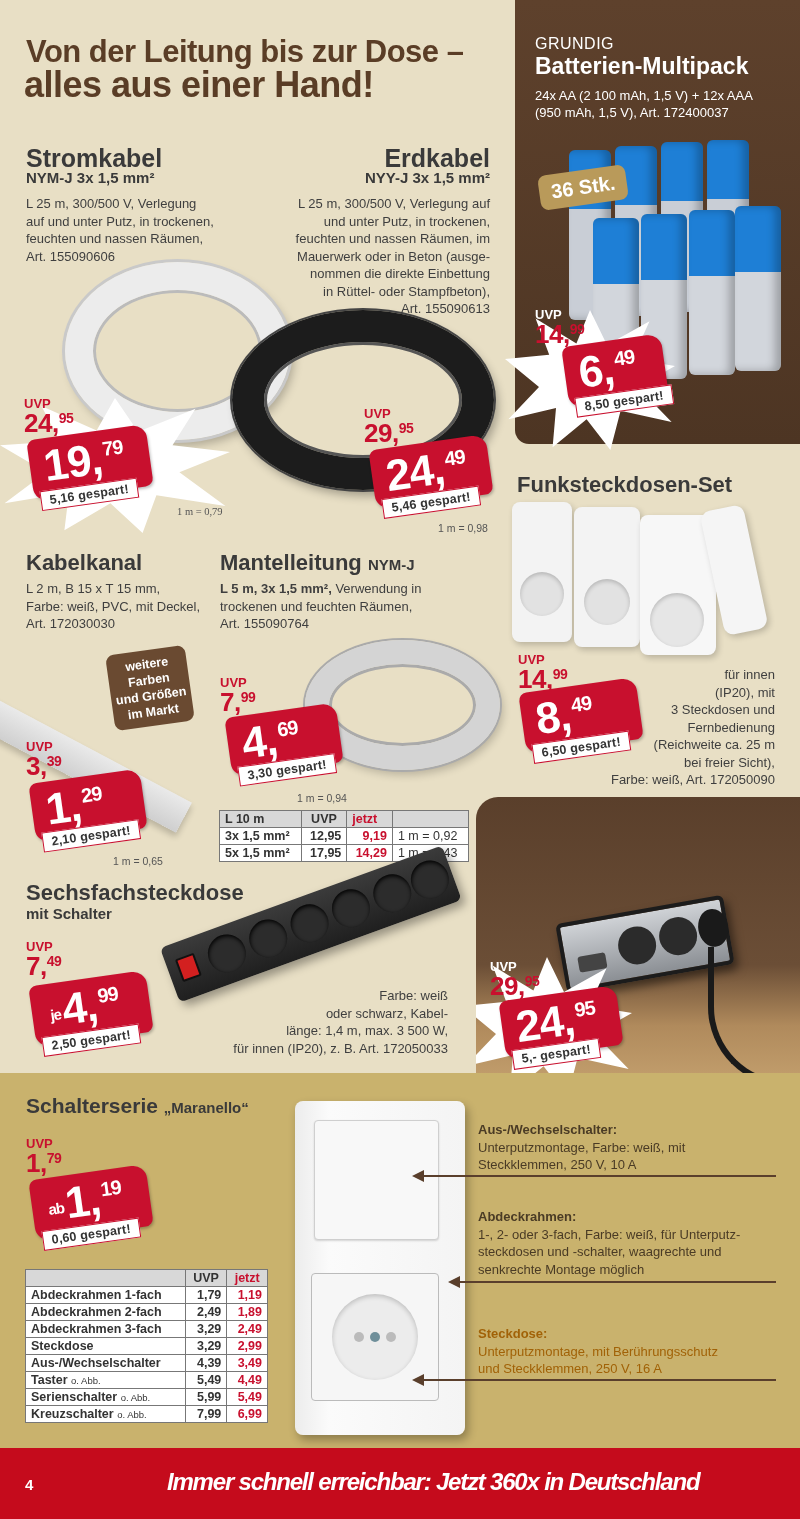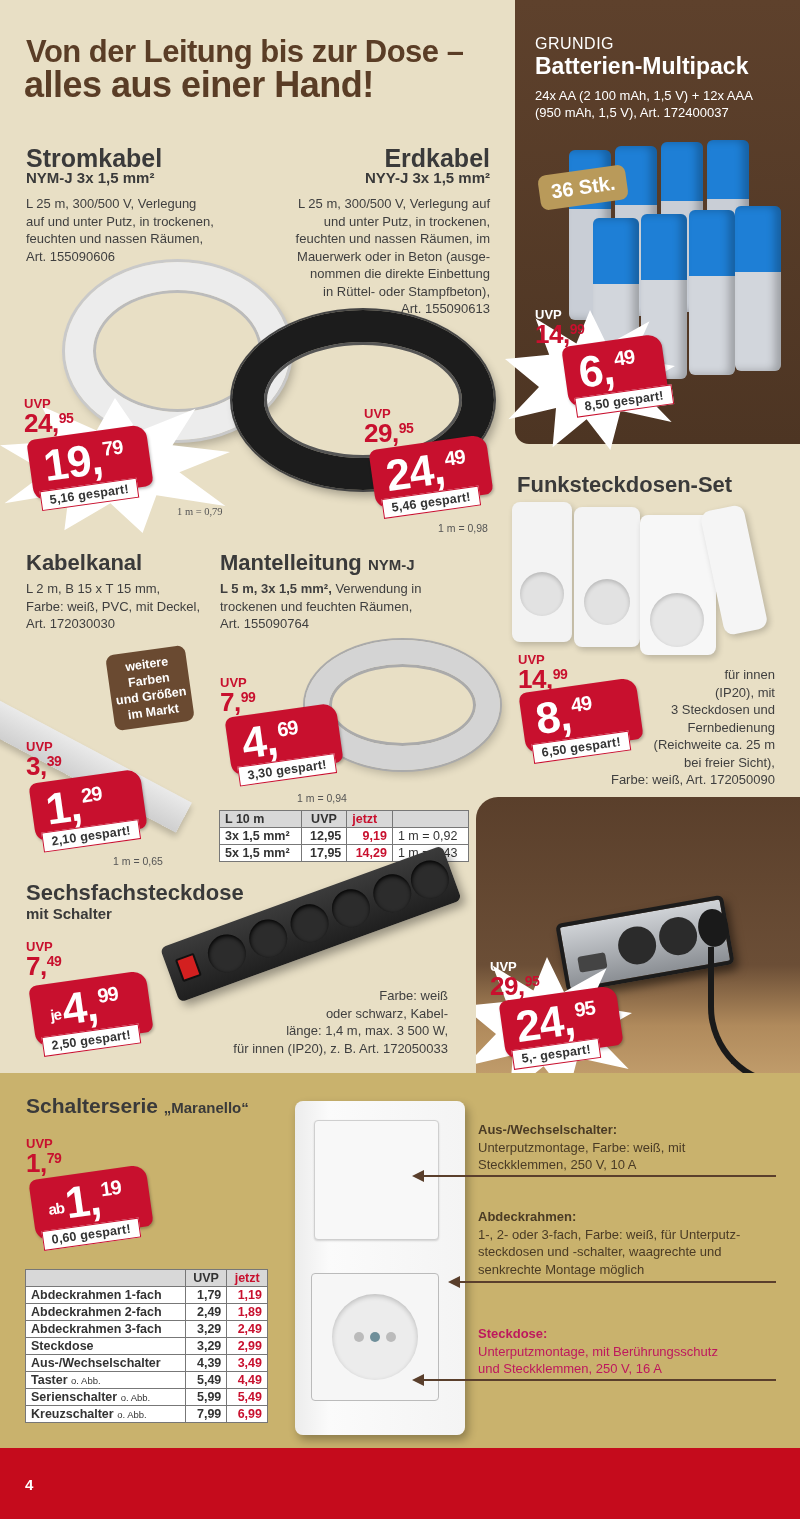--- a/index.html
+++ b/index.html
@@ -340,22 +340,23 @@
 <div class="arrow" style="left:414px;top:1175px;width:362px;"></div>
 
 <div class="abs desc" style="left:478px;top:1208px;color:#4a3b25;">
   <div style="font-weight:bold">Abdeckrahmen:</div>
   <div>1-, 2- oder 3-fach, Farbe: weiß, für Unterputz-</div>
   <div>steckdosen und -schalter, waagrechte und</div>
   <div>senkrechte Montage möglich</div>
 </div>
 <div class="arrow" style="left:450px;top:1281px;width:326px;"></div>
 
-<div class="abs desc" style="left:478px;top:1325px;color:#be185d;">
+<div class="abs desc" style="left:478px;top:1325px;color:#a16207;">
   <div style="font-weight:bold">Steckdose:</div>
   <div>Unterputzmontage, mit Berührungsschutz</div>
   <div>und Steckklemmen, 250 V, 16 A</div>
 </div>
 <div class="arrow" style="left:414px;top:1379px;width:362px;"></div>
 
 <div class="abs" style="left:0;top:1448px;width:800px;height:71px;background:#c50b1c;">
   <div class="abs" style="left:25px;top:28px;color:#fff;font-weight:bold;font-size:15px;">4</div>
+  <div class="abs" style="left:167px;top:20px;color:#fff;font-weight:bold;font-style:italic;font-size:24px;letter-spacing:-1.2px;">Immer schnell erreichbar: Jetzt 360x in Deutschland</div>
 </div>
 
 </body></html>

